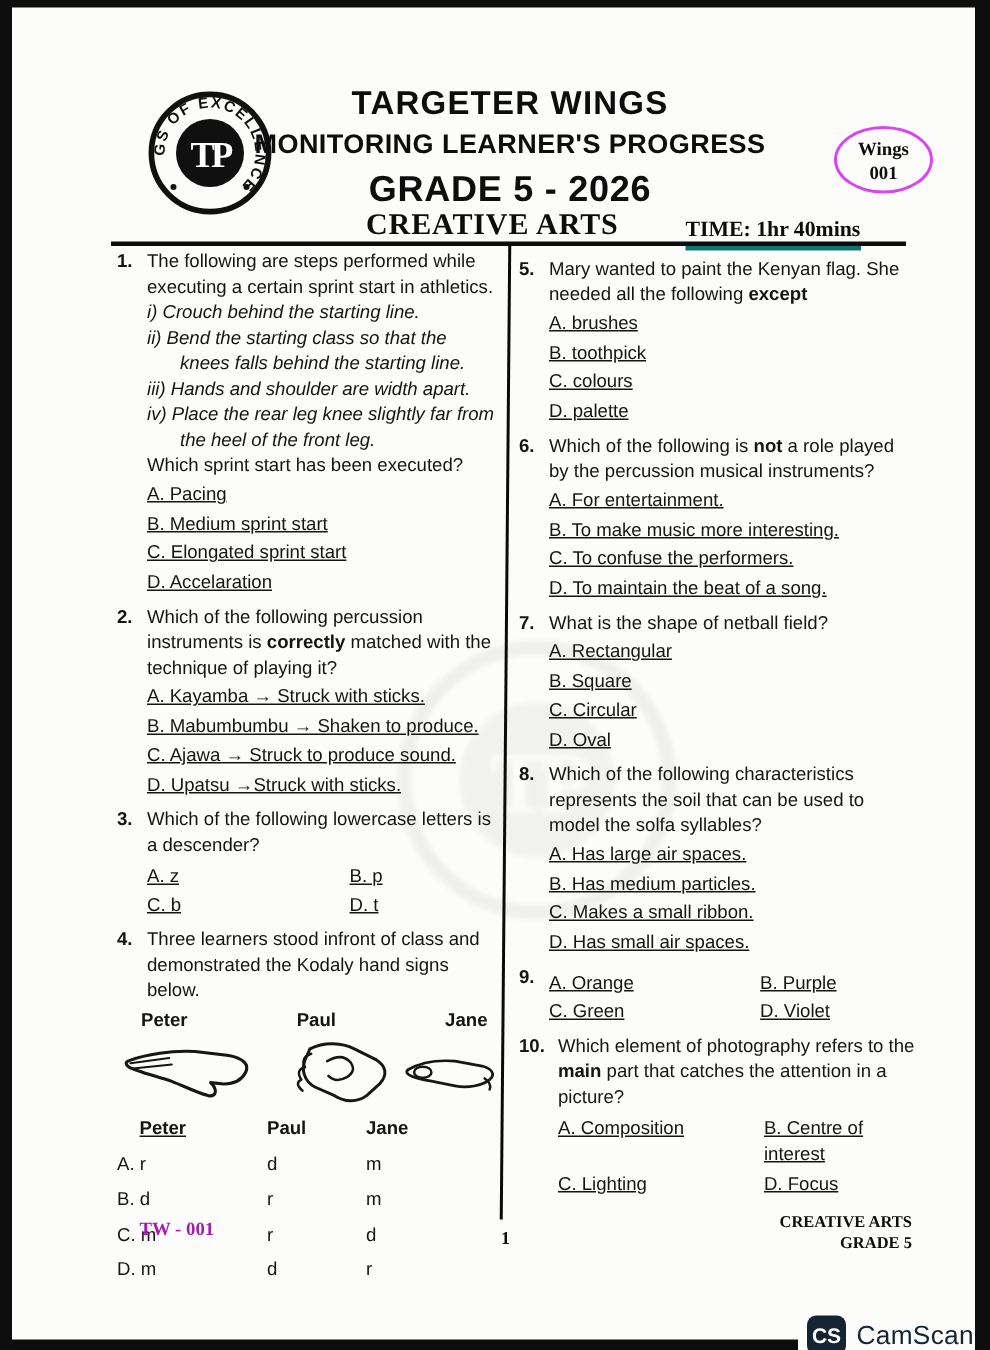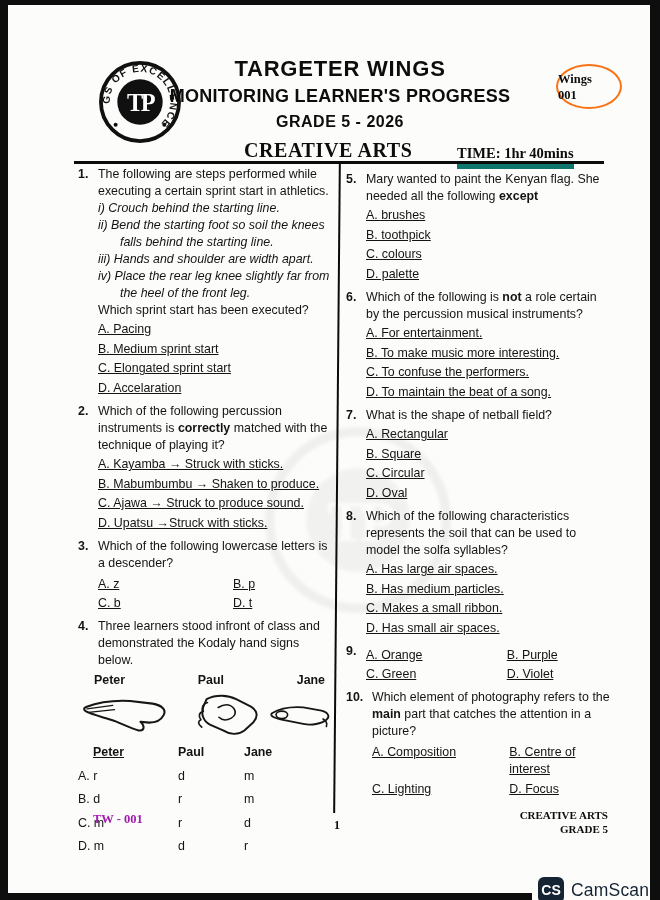--- a/index.html
+++ b/index.html
@@ -5,29 +5,29 @@
   html,body{margin:0;padding:0;}
   body{width:660px;height:900px;background:#0e0e0e;font-family:"Liberation Sans",sans-serif;position:relative;}
   .page{position:absolute;left:8px;top:5px;width:642px;height:895px;background:#fcfcfa;overflow:hidden;}
   .content{position:absolute;left:-8px;top:-5px;width:660px;height:900px;color:#161616;}
 
   
   .header-center{position:absolute;left:150px;top:56px;width:380px;text-align:center;
     font-family:Liberation Sans, sans-serif;font-weight:bold;color:#0d0d0d;}
   .h-org{font-size:22px;letter-spacing:.8px;}
   .h-sub{font-size:18px;margin-top:4px;letter-spacing:.3px;}
-  .h-grade{font-size:16px;margin-top:6px;letter-spacing:.5px;}
+  .h-grade{font-size:24px;margin-top:6px;letter-spacing:.5px;}
   .h-subject{position:absolute;left:244px;top:139px;font-family:"Liberation Serif",serif;
     font-weight:bold;font-size:20px;letter-spacing:.6px;color:#0d0d0d;}
   .h-time{position:absolute;left:457px;top:145px;font-family:"Liberation Serif",serif;
-    font-weight:bold;font-size:14.5px;border-bottom:6px solid #0f766e;padding-bottom:1px;color:#0d0d0d;}
+    font-weight:bold;font-size:14.5px;border-bottom:4px solid #0f766e;padding-bottom:1px;color:#0d0d0d;}
   .rule{position:absolute;left:74px;top:161px;width:530px;height:3px;background:#0c0c0c;}
   .logo{position:absolute;left:98px;top:60px;width:84px;height:84px;}
-  .badge{position:absolute;left:556px;top:64px;width:66px;height:45px;border:2px solid #f97316;
-    border-radius:50%;font-family:"Liberation Serif",serif;font-weight:bold;
+  .badge{position:absolute;left:556px;top:84px;width:66px;height:45px;border:2px solid #d946ef;
+    border-radius:50%;text-align:center;font-family:"Liberation Serif",serif;font-weight:bold;
     font-size:12.5px;line-height:1.25;padding-top:6px;box-sizing:border-box;color:#0d0d0d;}
 
   
   .divider{position:absolute;left:336px;top:163px;width:2.4px;height:650px;background:#0b0b0b;transform:rotate(.5deg);}
   .col{position:absolute;font-size:12.4px;line-height:1.37;color:#141414;}
   .col-left{left:78px;top:166px;width:255px;}
   .col-right{left:346px;top:171px;width:265px;}
   .q{margin-bottom:6px;}
   .qrow{display:flex;}
   .qnum{flex:0 0 20px;font-weight:bold;}
@@ -107,21 +107,21 @@
 
     <div class="col col-left">
 
       <section class="q">
         <div class="qrow">
           <span class="qnum">1.</span>
           <div class="qbody">
             <div>The following are steps performed while executing a certain sprint start in athletics.</div>
             <div class="steps">
               <div class="step">i) Crouch behind the starting line.</div>
-              <div class="step">ii) Bend the starting foot so soil the knees falls behind the starting line.</div>
+              <div class="step">ii) Bend the starting class so that the knees falls behind the starting line.</div>
               <div class="step">iii) Hands and shoulder are width apart.</div>
               <div class="step">iv) Place the rear leg knee slightly far from the heel of the front leg.</div>
             </div>
             <div>Which sprint start has been executed?</div>
             <div class="opts">
               <div class="opt">A. Pacing</div>
               <div class="opt">B. Medium sprint start</div>
               <div class="opt">C. Elongated sprint start</div>
               <div class="opt">D. Accelaration</div>
             </div>
@@ -231,21 +231,21 @@
               <div class="opt">D. palette</div>
             </div>
           </div>
         </div>
       </section>
 
       <section class="q">
         <div class="qrow">
           <span class="qnum">6.</span>
           <div class="qbody">
-            <div><span>Which of the following is </span><span class="bold">not</span><span> a role certain by the percussion musical instruments?</span></div>
+            <div><span>Which of the following is </span><span class="bold">not</span><span> a role played by the percussion musical instruments?</span></div>
             <div class="opts">
               <div class="opt">A. For entertainment.</div>
               <div class="opt">B. To make music more interesting.</div>
               <div class="opt">C. To confuse the performers.</div>
               <div class="opt">D. To maintain the beat of a song.</div>
             </div>
           </div>
         </div>
       </section>
 

